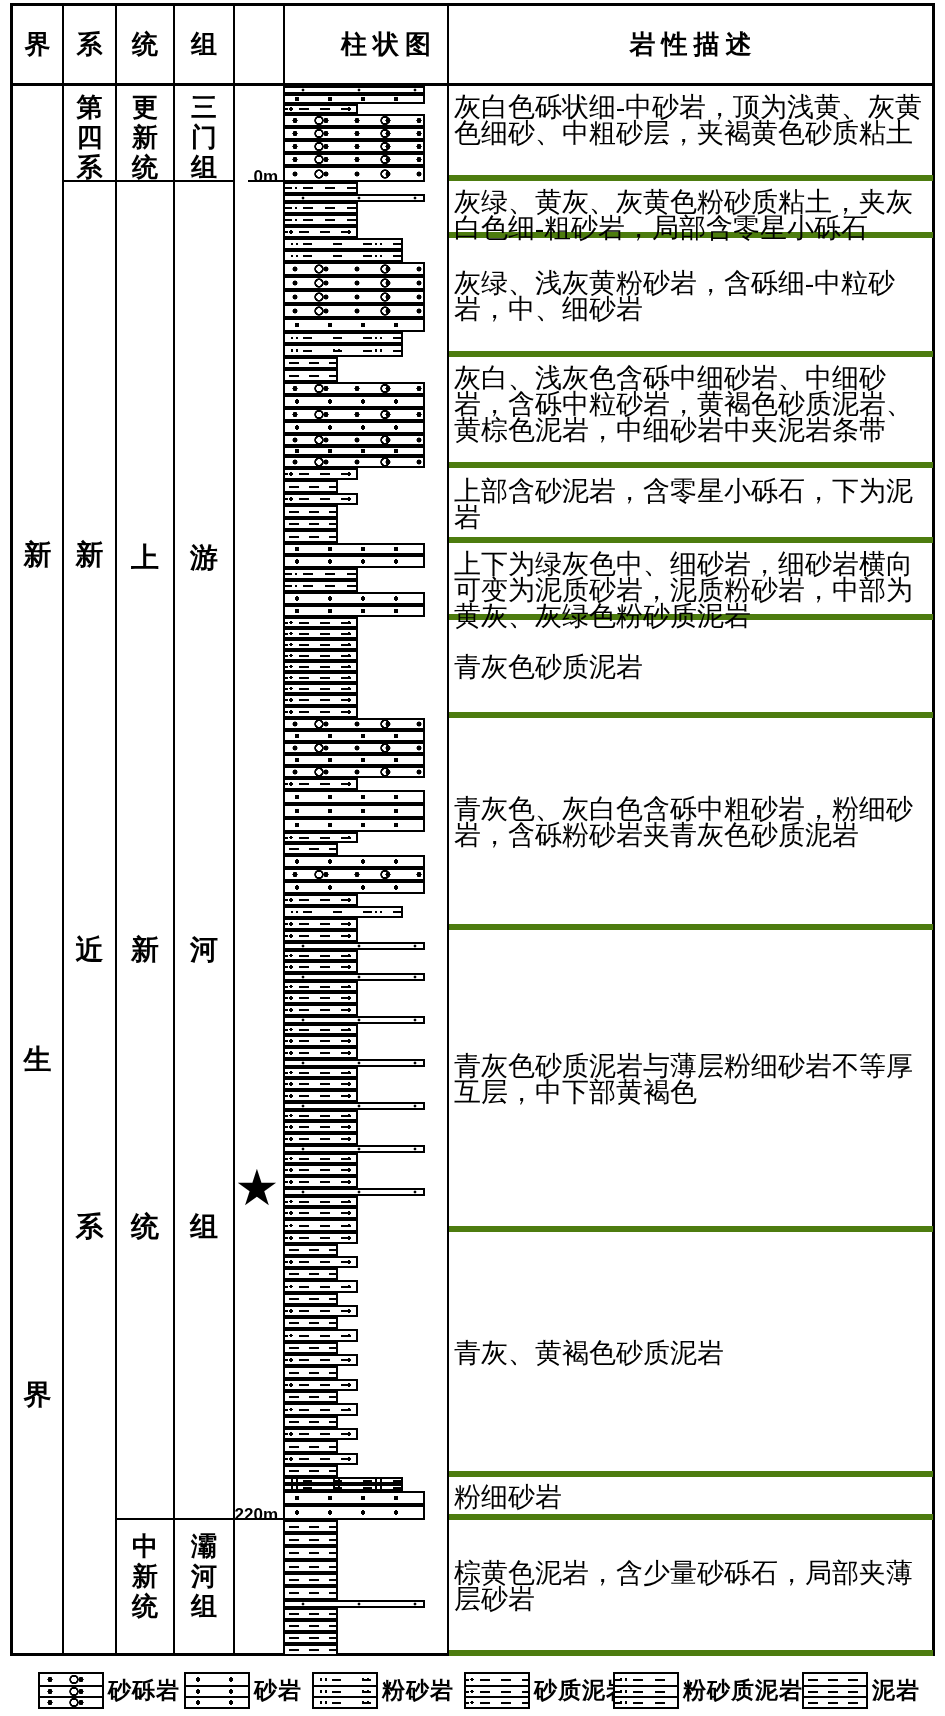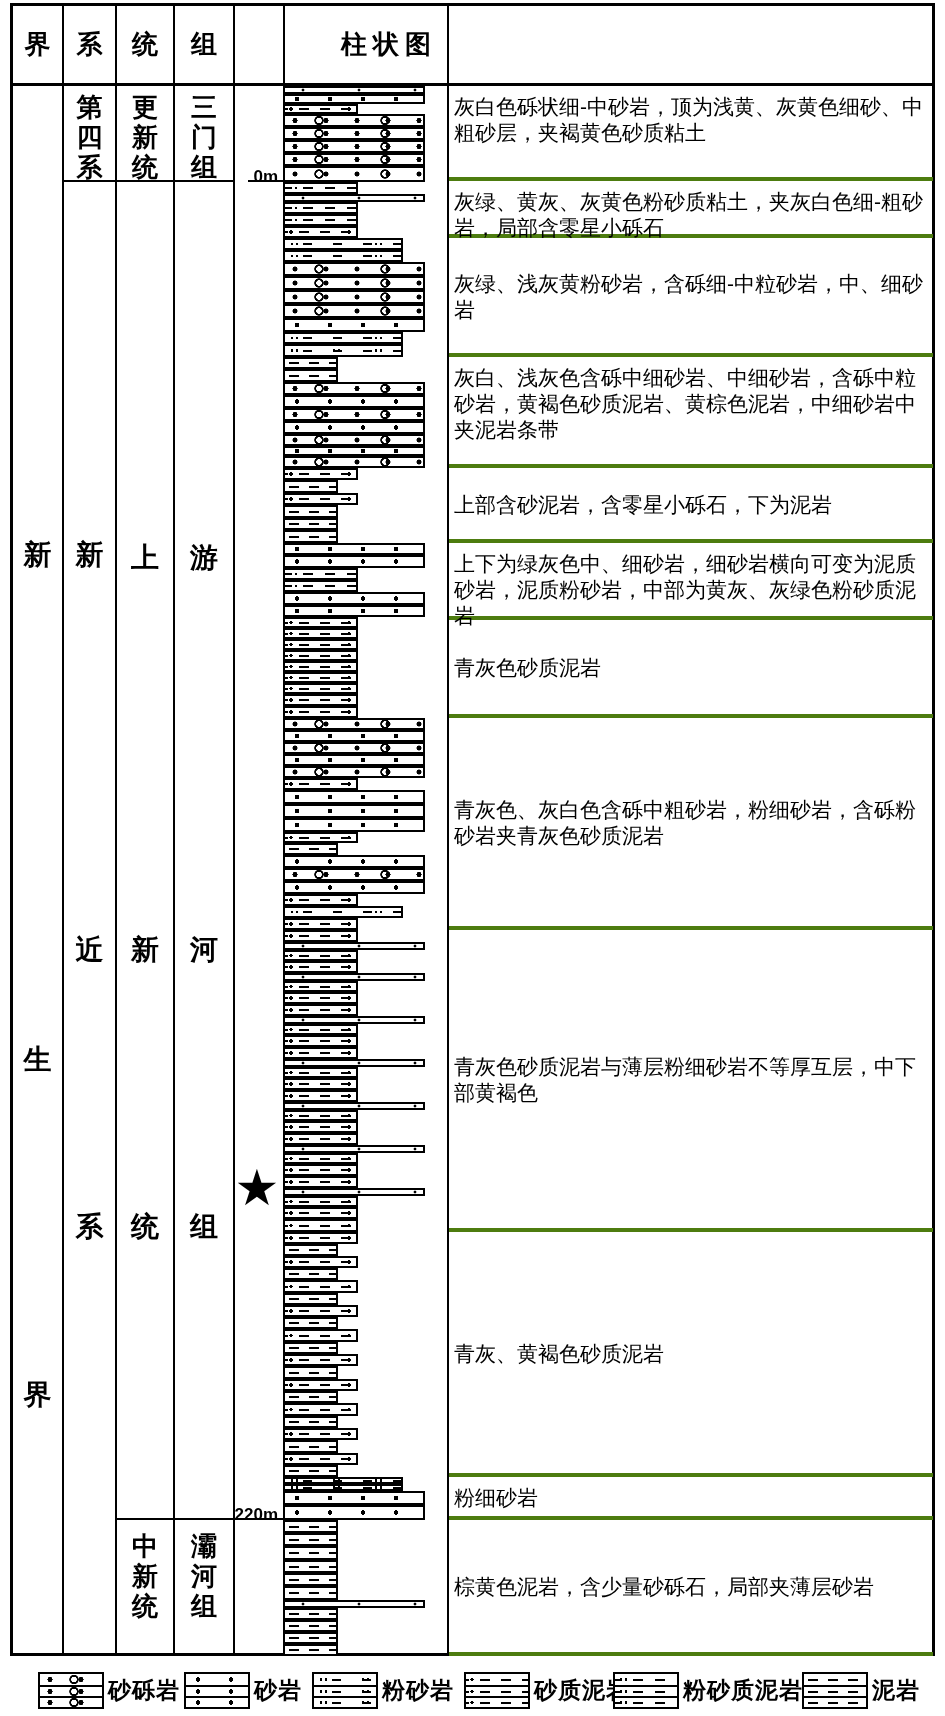--- a/index.html
+++ b/index.html
@@ -4,23 +4,23 @@
 <style>
   html,body{margin:0;padding:0;background:#fff;}
   #stage{position:relative;width:945px;height:1716px;background:#fff;color:#000;
          font-family:"Liberation Sans","DejaVu Sans",sans-serif;overflow:hidden;}
   .line{position:absolute;background:#000;}
   .hcell{position:absolute;top:6px;height:77px;display:flex;align-items:center;justify-content:center;
          font-size:26px;font-weight:bold;letter-spacing:6px;text-indent:6px;}
   .vchar{position:absolute;width:100%;text-align:center;font-size:28px;font-weight:bold;}
   .stackchar{position:absolute;width:100%;text-align:center;font-size:26px;font-weight:bold;line-height:30px;}
   .col{position:absolute;top:86px;height:1570px;}
-  .desc{position:absolute;left:449px;width:484px;border-bottom:4px solid #4d7c0f;
-        font-size:21px;line-height:26px;padding:2px 2px 0 5px;box-sizing:border-box;
-        display:flex;flex-direction:column;}
+  .desc{position:absolute;left:449px;width:484px;border-bottom:6px solid #4d7c0f;
+        font-size:27px;line-height:26px;padding:2px 2px 0 5px;box-sizing:border-box;
+        display:flex;flex-direction:column;font-family:Liberation Serif, serif;}
   .desc.top{justify-content:flex-start;padding-top:8px;}
   .desc.center{justify-content:center;}
   .dlabel{position:absolute;width:55px;text-align:right;font-size:17px;font-weight:bold;margin-top:9px;}
   .star{position:absolute;left:231px;top:1158px;width:52px;text-align:center;font-size:50px;line-height:60px;}
   
   #bands{position:absolute;left:283px;top:86px;width:164px;}
   .band{box-sizing:border-box;border:2px solid #000;background-color:#fff;background-repeat:repeat-x;}
   .t-mud{width:55px;background-image:linear-gradient(90deg,#000 0 10px,transparent 10px);
          background-size:20px 2px;background-position:4px 50%;}
   .t-smud{width:75px;
@@ -73,20 +73,21 @@
   <div class="line" style="left:62px;top:180px;width:171px;height:2px;"></div>
   <div class="line" style="left:248px;top:180px;width:35px;height:2px;"></div>
   <div class="line" style="left:115px;top:1518px;width:120px;height:2px;"></div>
   <div class="line" style="left:235px;top:1518px;width:48px;height:2px;"></div>
 
   <div class="hcell" style="left:13px;width:49px;letter-spacing:0;text-indent:0;">界</div>
   <div class="hcell" style="left:64px;width:51px;letter-spacing:0;text-indent:0;">系</div>
   <div class="hcell" style="left:117px;width:56px;letter-spacing:0;text-indent:0;">统</div>
   <div class="hcell" style="left:175px;width:58px;letter-spacing:0;text-indent:0;">组</div>
   <div class="hcell" style="left:285px;width:162px;padding-left:20px;">柱状图</div>
+  <div class="hcell" style="left:449px;width:483px;">岩性描述</div>
 
   <div class="col" id="col-era" style="left:13px;width:49px;">
       <div class="vchar" style="top: 450px;">新</div>
       <div class="vchar" style="top: 955px;">生</div>
       <div class="vchar" style="top: 1290px;">界</div>
     </div>
   <div class="col" id="col-system" style="left:64px;width:51px;">
       <div class="stackchar" style="top: 6px;">第</div>
       <div class="stackchar" style="top: 36px;">四</div>
       <div class="stackchar" style="top: 66px;">系</div>

